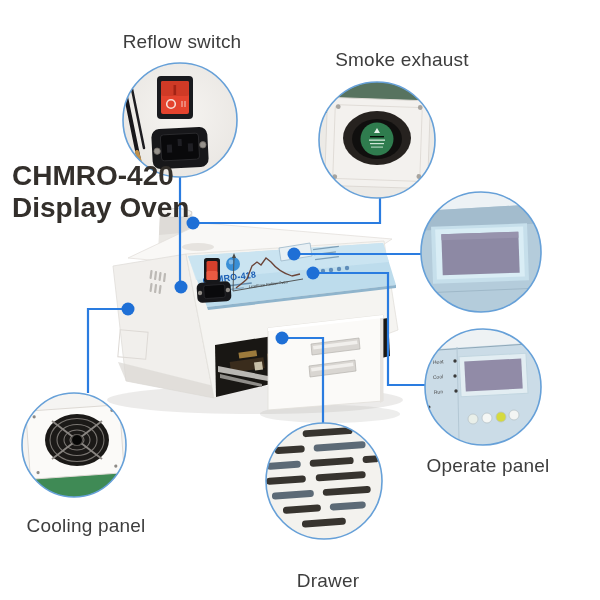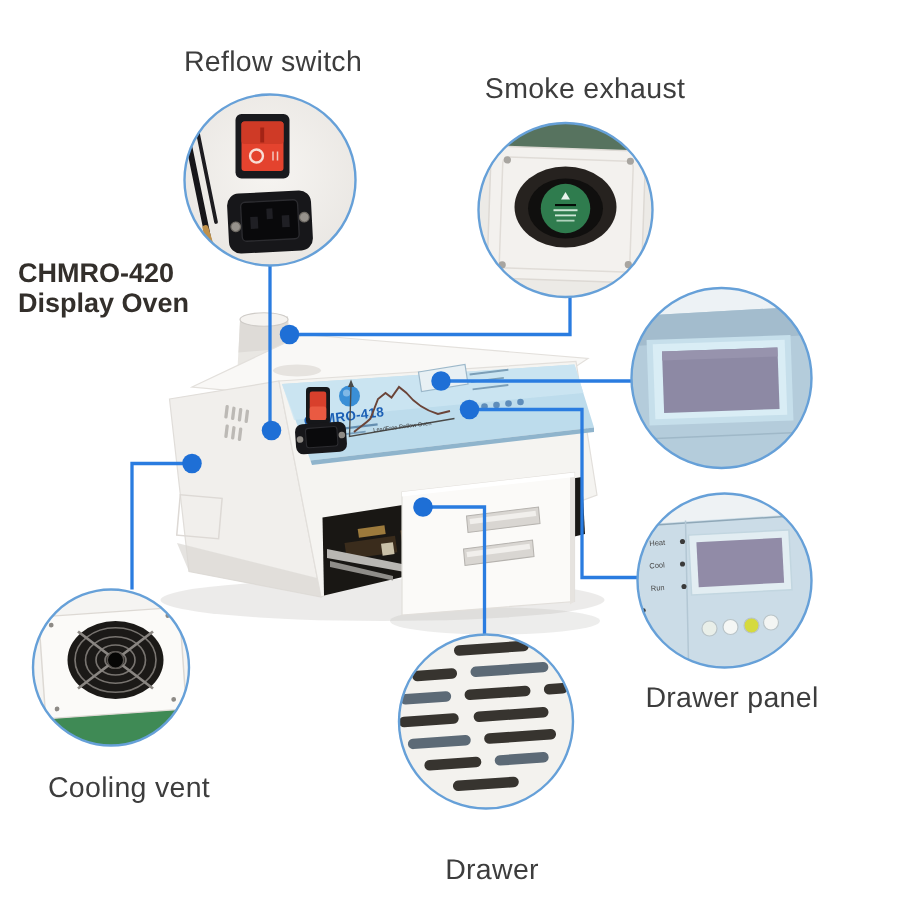--- a/index.html
+++ b/index.html
@@ -1,21 +1,21 @@
 <!DOCTYPE html>
 <html><head>
 <meta charset="utf-8">
 <style>
   html,body{margin:0;padding:0;background:#fff;}
   #canvas{position:relative;width:600px;height:600px;background:#ffffff;overflow:hidden;
           font-family:"Liberation Sans", sans-serif;}
   .layer{position:absolute;left:0;top:0;}
   .callout-label{position:absolute;color:#3d3d3d;font-size:19px;text-align:center;
                  letter-spacing:0.2px;z-index:4;}
-  #main-title{position:absolute;left:12px;top:172px;font-size:18px;font-weight:bold;
+  #main-title{position:absolute;left:12px;top:160px;font-size:28px;font-weight:bold;
               color:#332f2b;line-height:1.13;z-index:4;}
   .callout-svg{position:absolute;z-index:3;}
   #oven-svg{z-index:1;}
   #connector-svg{z-index:2;}
 </style>
 </head>
 <body>
 
 <div id="canvas">
 
@@ -351,18 +351,18 @@
     </g>
     <circle cx="74" cy="445" r="52" fill="none" stroke="#66a0d8" stroke-width="1.6"></circle>
   </svg>
 
   <div id="main-title">
     <div>CHMRO-420</div>
     <div>Display Oven</div>
   </div>
 
   <div class="callout-label" style="left:112px;top:31px;width:140px;">Reflow switch</div>
-  <div class="callout-label" style="left:315px;top:49px;width:150px;">Smoke exhaust</div>
-  <div class="callout-label" style="left:408px;top:455px;width:160px;">Drawer panel</div>
+  <div class="callout-label" style="left:327px;top:49px;width:150px;">Smoke exhaust</div>
+  <div class="callout-label" style="left:408px;top:455px;width:160px;">Operate panel</div>
   <div class="callout-label" style="left:268px;top:570px;width:120px;">Drawer</div>
-  <div class="callout-label" style="left:16px;top:515px;width:140px;">Cooling vent</div>
+  <div class="callout-label" style="left:16px;top:515px;width:140px;">Cooling panel</div>
 
 </div>
 
 </body></html>

